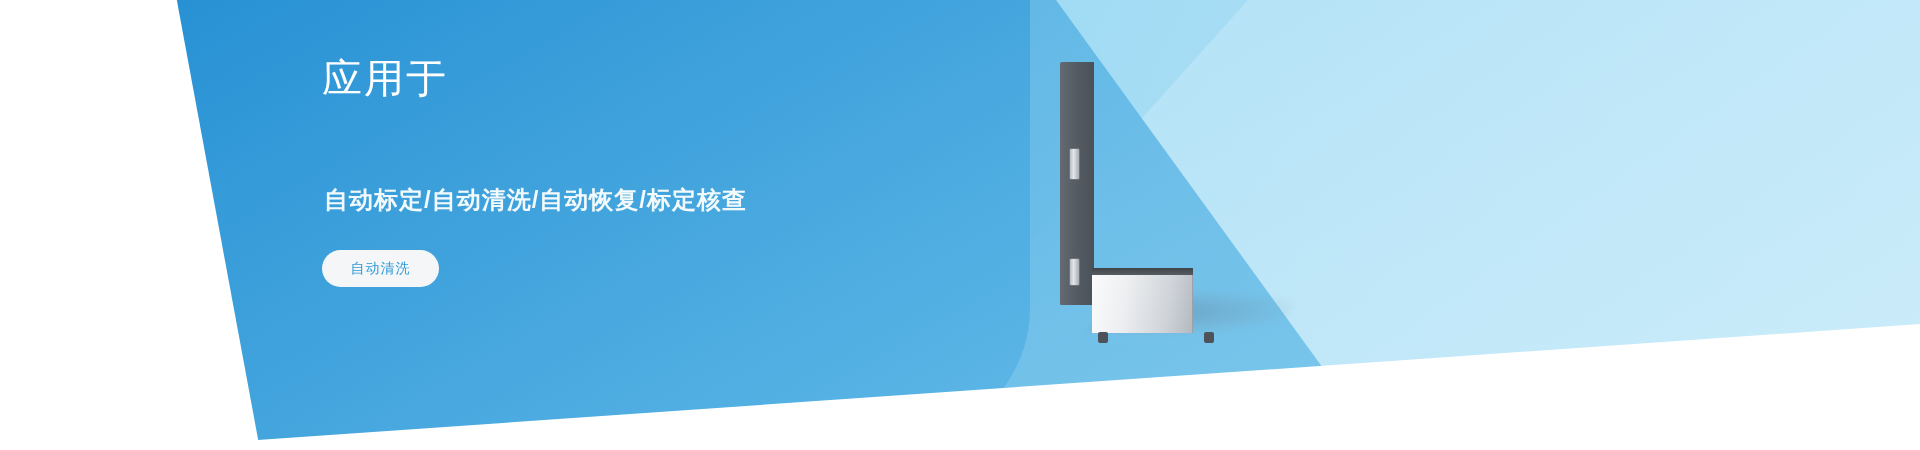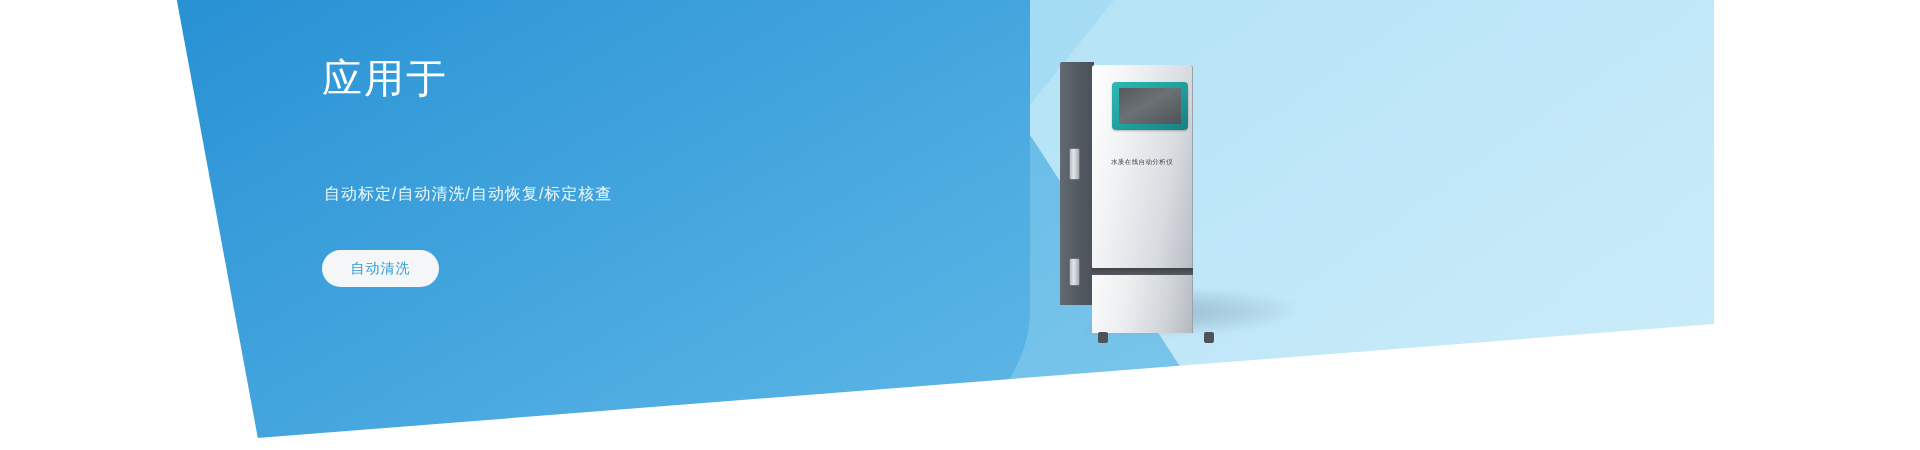--- a/index.html
+++ b/index.html
@@ -7,25 +7,24 @@
     margin: 0;
     padding: 0;
     background: #ffffff;
   }
   body {
     font-family: "Liberation Sans", "DejaVu Sans", sans-serif;
   }
 
   .banner {
     position: relative;
-    width: 1708px;
+    width: 1920px;
     height: 450px;
     overflow: hidden;
     background: #8b5cf6;
-    padding-left: 6px;
   }
 
   
 
   
   .bg-light {
     position: absolute;
     inset: 0;
     background: linear-gradient(115deg, #7fcdf0 0%, #9ad9f3 38%, #addff5 70%, #bfe7f8 100%);
     clip-path: polygon(0 0, 100% 0, 100% 77%, 62% 100%, 0 100%);
@@ -102,23 +101,23 @@
     font-weight: 400;
     white-space: nowrap;
   }
   .headline-line { display: block; }
 
   .subline {
     position: absolute;
     top: 184px;
     left: 2px;
     color: #f2fafd;
-    font-size: 16px;
+    font-size: 24px;
     letter-spacing: 1px;
-    font-weight: 400;
+    font-weight: 700;
     white-space: nowrap;
     text-align: center;
   }
 
   .cta {
     position: absolute;
     top: 250px;
     left: 0;
     width: 117px;
     height: 37px;
@@ -289,26 +288,20 @@
   </div>
 
   <div class="machine-wrap">
     <div class="machine-shadow"></div>
 
     <div class="m-side">
       <div class="m-side-handle"></div>
       <div class="m-side-handle2"></div>
     </div>
 
-    <div class="m-upper">
-      <div class="m-screen-frame">
-        <div class="m-screen"></div>
-      </div>
-      <div class="m-label">水质在线自动分析仪</div>
-    </div>
 
     <div class="m-divider"></div>
 
     <div class="m-lower">
       <div class="m-foot left"></div>
       <div class="m-foot right"></div>
     </div>
   </div>
 
 </div>

